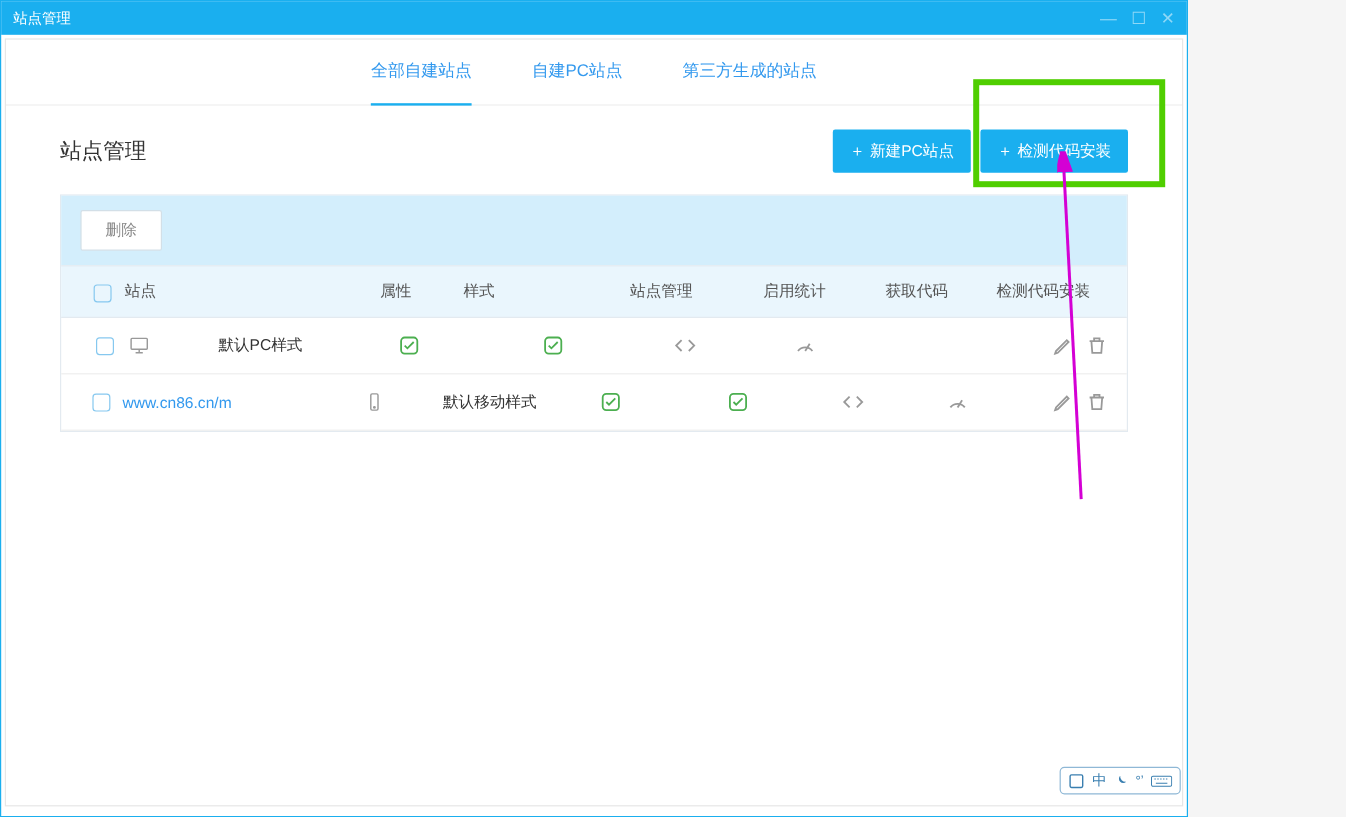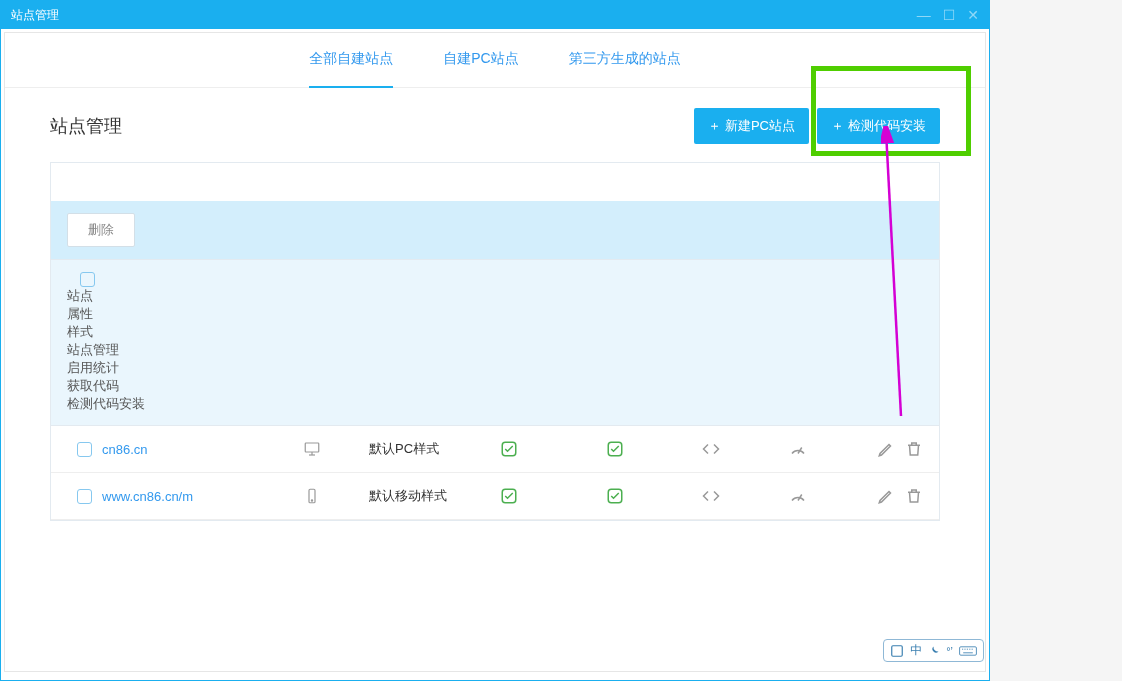--- a/index.html
+++ b/index.html
@@ -84,41 +84,39 @@
     display: inline-flex;
     align-items: center;
     gap: 4px;
   }
   .table-wrap {
     border: 1px solid #e3eaf0;
   }
   .table-toolbar {
     background: #d3eefc;
     padding: 12px 16px;
-    margin-top: 38px;
   }
   .del-btn {
     background: #fff;
     border: 1px solid #d3dfe7;
     color: #888;
     padding: 7px 20px;
     font-size: 13px;
     cursor: pointer;
     border-radius: 2px;
   }
   .thead {
     background: #eaf6fd;
     display: flex;
-    align-items: flex-start;
+    align-items: flex-end;
     padding: 12px 16px;
     font-size: 13px;
     color: #555;
     border-top: 1px solid #e3eaf0;
     border-bottom: 1px solid #e3eaf0;
-    flex-direction: column;
   }
   .row {
     display: flex;
     align-items: center;
     padding: 14px 16px;
     border-bottom: 1px solid #eee;
     font-size: 13px;
   }
   .col-check { width: 40px; display:flex; justify-content:center; }
   .col-site { width: 230px; }
@@ -222,21 +220,20 @@
           <div class="col-stat">启用统计</div>
           <div class="col-code">获取代码</div>
           <div class="col-check2">检测代码安装</div>
           <div class="col-ops"></div>
         </div>
 
         <div class="row">
           <div class="col-check">
               <span class="checkbox"></span>
             </div>
-          <div class="col-site"><span class="site-link">cn86.cn</span></div>
           <div class="col-attr">
             <svg class="inline-icon" viewBox="0 0 24 24" fill="none" stroke="#999" stroke-width="1.6">
               <rect x="3" y="4" width="18" height="12" rx="1"></rect>
                 <line x1="8" y1="20" x2="16" y2="20"></line>
                 <line x1="12" y1="16" x2="12" y2="20"></line>
             </svg>
           </div>
           <div class="col-style">默认PC样式</div>
           <div class="col-qiao">
             <svg class="inline-icon" viewBox="0 0 24 24" fill="none" stroke="#4CAF50" stroke-width="2">

